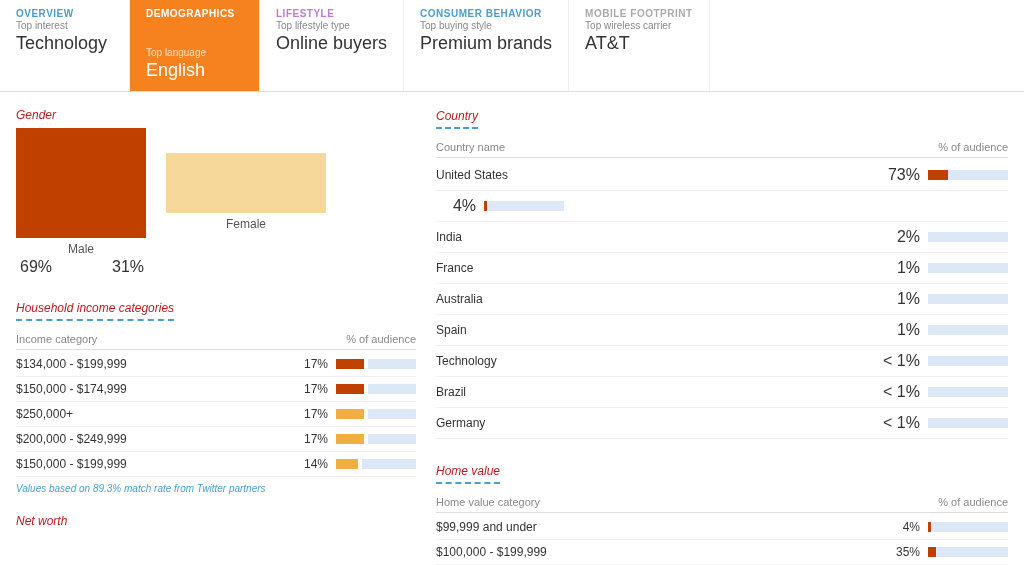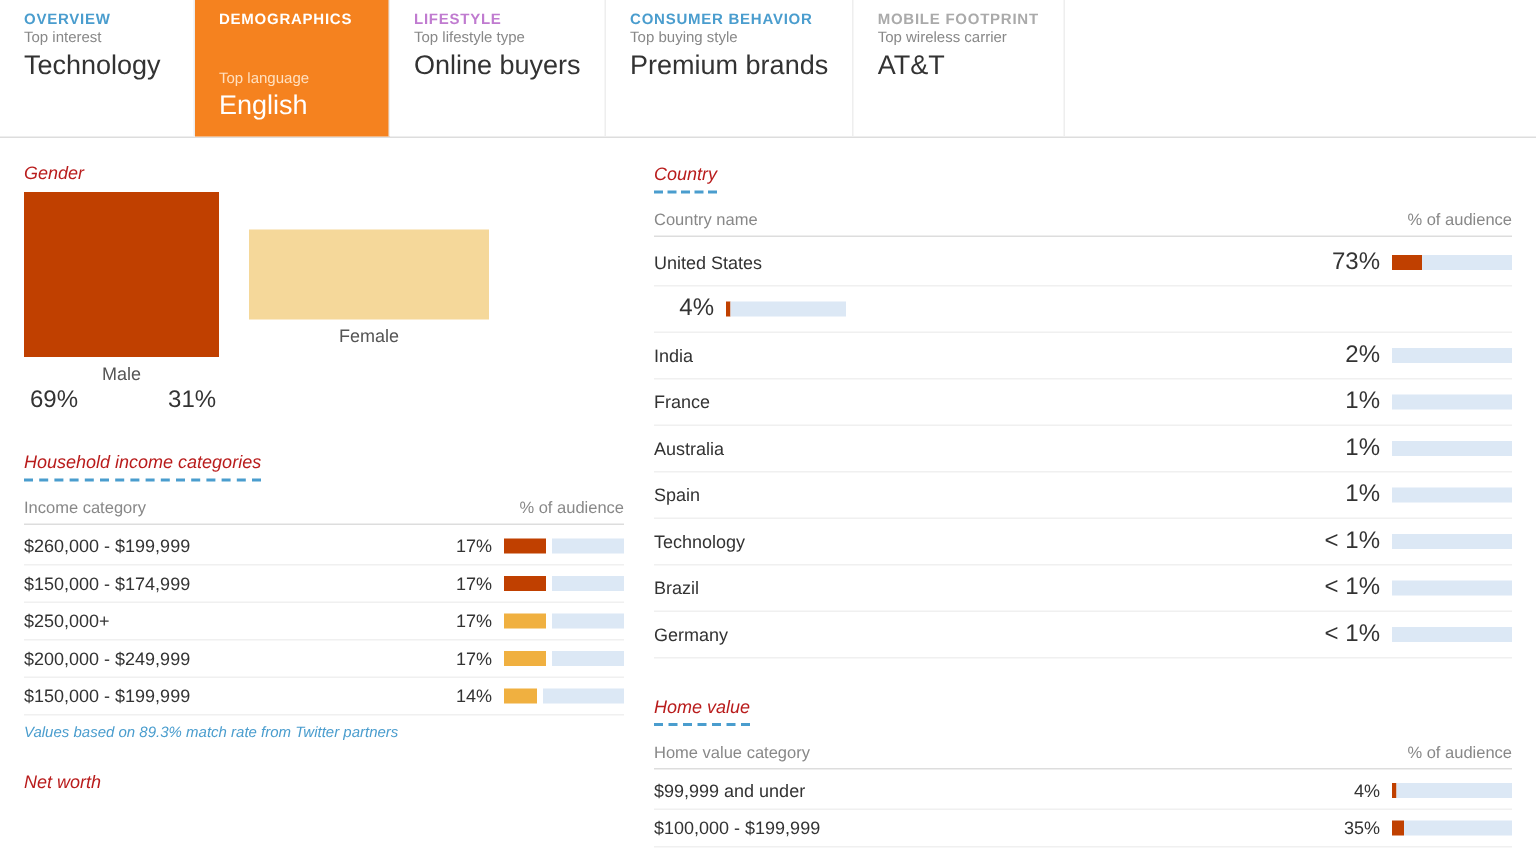--- a/index.html
+++ b/index.html
@@ -217,21 +217,21 @@
     </div>
 
     <div class="income-section">
       <div class="section-title underline">Household income categories</div>
       <div class="table-header-row">
         <span>Income category</span>
         <span>% of audience</span>
       </div>
       <div id="income-rows">
           <div class="income-row">
-    <span class="income-label">$260,000 - $199,999</span>
+    <span class="income-label">$134,000 - $199,999</span>
     <span class="income-pct">17%</span>
     <div class="income-bar-wrap">
       <div class="income-bar-fill" style="width:28px; background:#c04000;"></div>
       <div class="income-bar-bg" style="width:22px;"></div>
     </div>
   </div>
           <div class="income-row">
     <span class="income-label">$150,000 - $174,999</span>
     <span class="income-pct">17%</span>
     <div class="income-bar-wrap">

